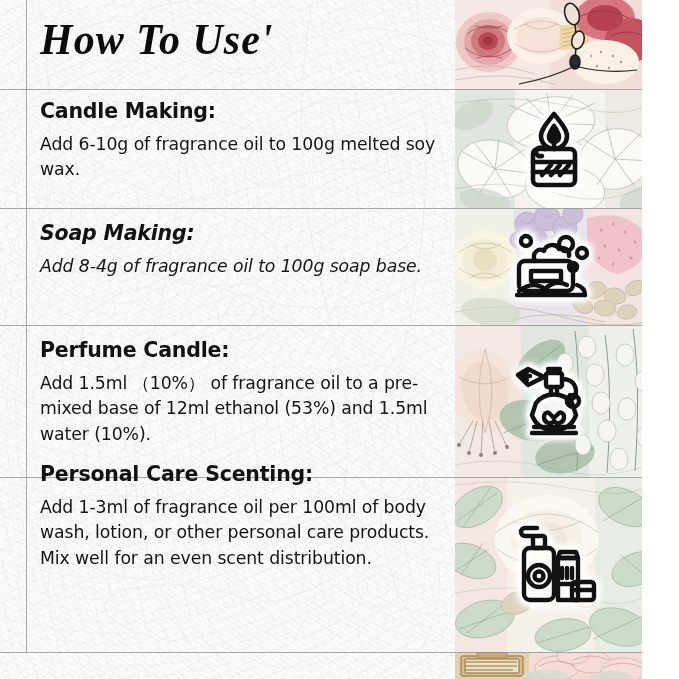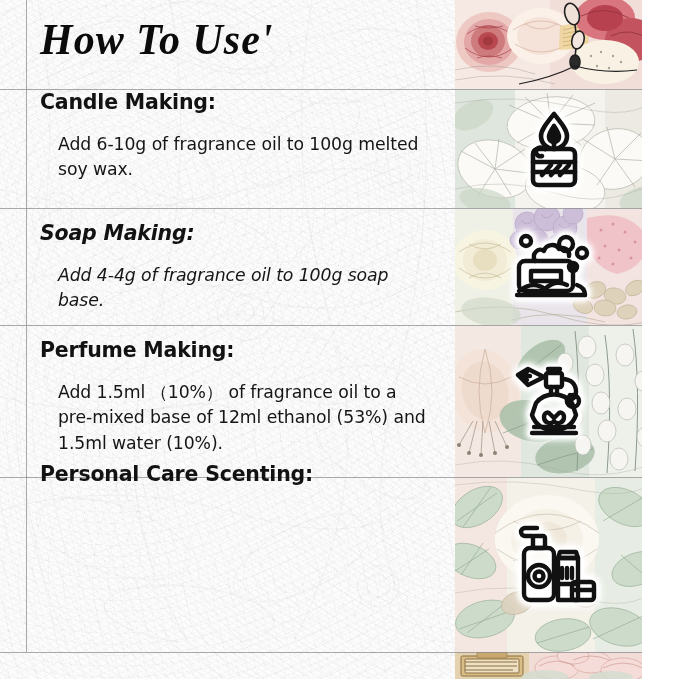--- a/index.html
+++ b/index.html
@@ -91,21 +91,21 @@
     margin: 0 0 9px 0;
     white-space: nowrap;
   }
   .sec-body {
     font-family: "DejaVu Sans", "Liberation Sans", sans-serif;
     font-weight: 400;
     font-size: 17.3px;
     line-height: 1.47;
     letter-spacing: -0.1px;
     color: #151515;
-    margin: 18px;
+    margin: 0;
   }
 
   
   .img-col {
     position: absolute;
     left: 455px;
     top: 0;
     width: 198px;
     height: 679px;
     overflow: hidden;
@@ -611,33 +611,34 @@
   <div class="hrule" style="top:89px;"></div>
   <div class="hrule" style="top:208px;"></div>
   <div class="hrule" style="top:325px;"></div>
   <div class="hrule" style="top:477px;"></div>
   <div class="hrule" style="top:652px;"></div>
 
   <div class="text-col">
 
     <div class="title">How To Use'</div>
 
-    <div class="section" style="top:90px;">
+    <div class="section" style="top:99px;">
       <p class="sec-head">Candle Making:</p>
       <p class="sec-body">Add 6-10g of fragrance oil to 100g melted soy wax.</p>
     </div>
 
     <div class="section" style="top:221px;font-style:italic;">
       <p class="sec-head">Soap Making:</p>
-      <p class="sec-body">Add 4-4g of fragrance oil to 100g soap base.</p>
+      <p class="sec-body">Add 8-4g of fragrance oil to 100g soap base.</p>
     </div>
 
     <div class="section" style="top:338px;">
-      <p class="sec-head">Perfume Making:</p>
+      <p class="sec-head">Perfume Candle:</p>
       <p class="sec-body">Add 1.5ml （10%） of fragrance oil to a pre-mixed base of 12ml ethanol (53%) and 1.5ml water (10%).</p>
     </div>
 
     <div class="section" style="top:462px;">
       <p class="sec-head">Personal Care Scenting:</p>
+      <p class="sec-body">Add 1-3ml of fragrance oil per 100ml of body wash, lotion, or other personal care products. Mix well for an even scent distribution.</p>
     </div>
   </div>
 
 </div>
 
 </body></html>

